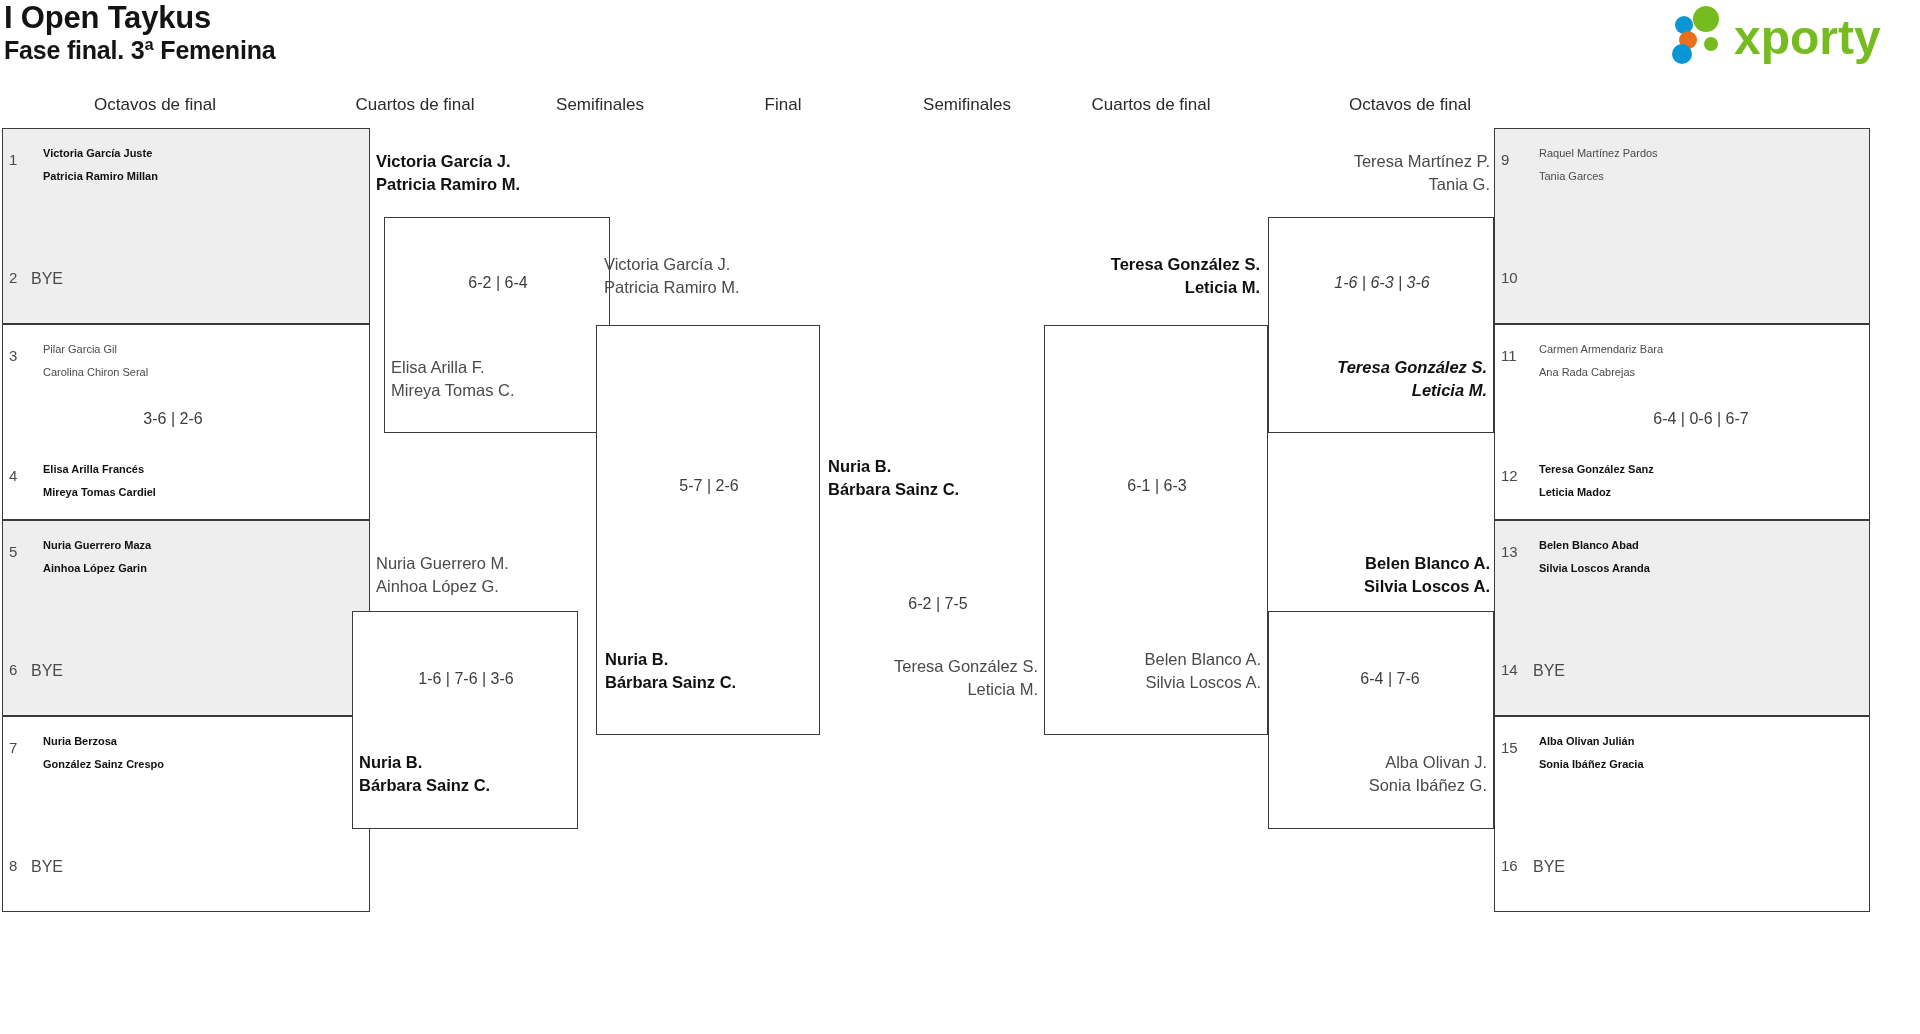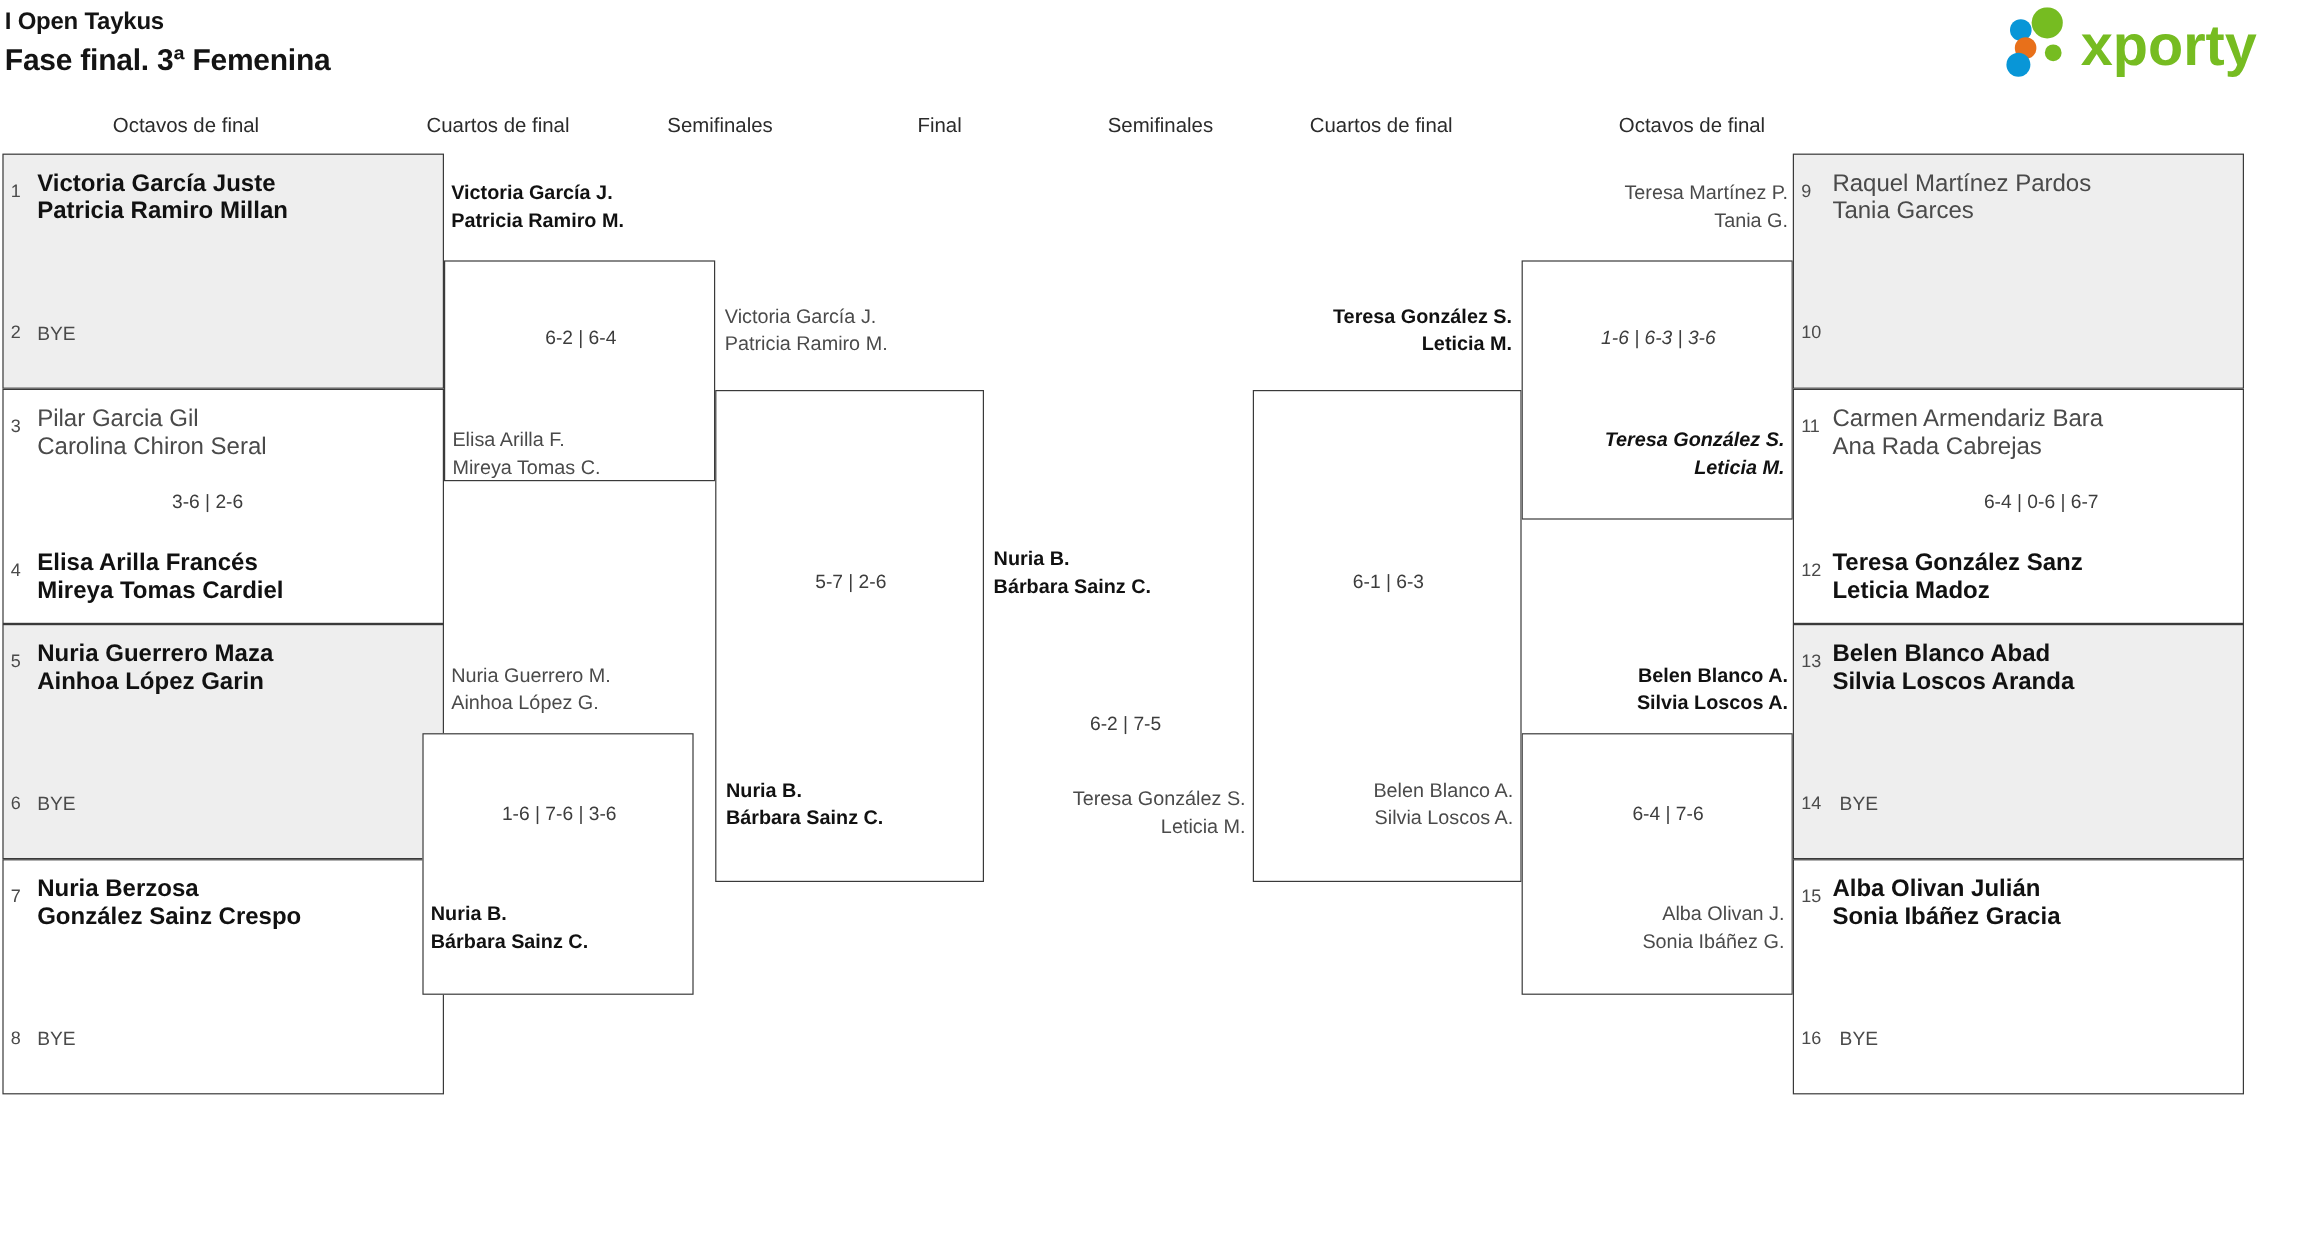--- a/index.html
+++ b/index.html
@@ -9,21 +9,21 @@
     background: #ffffff;
     font-family: "Liberation Sans", sans-serif;
     color: #1a1a1a;
     overflow: hidden;
   }
   #page { position: relative; width: 1920px; height: 1034px; }
 
   
   .title-block { position: absolute; left: 4px; top: 2px; }
   .title-line1 {
-    font-size: 20px; font-weight: 700; letter-spacing: -0.2px;
+    font-size: 31px; font-weight: 700; letter-spacing: -0.2px;
     line-height: 32px; color: #141414;
   }
   .title-line2 {
     font-size: 25px; font-weight: 700; letter-spacing: -0.2px;
     line-height: 32px; color: #141414;
   }
 
   .logo { position: absolute; right: 10px; top: 6px; width: 248px; height: 60px; }
   .logo svg { display: block; width: 248px; height: 60px; }
 
@@ -45,22 +45,22 @@
 
   
   .seed {
     position: absolute; left: 6px;
     font-size: 15px; color: #4a4a4a; line-height: 18px;
   }
 
   
   .pair {
     position: absolute;
-    font-size: 20px; line-height: 23px;
-    color: #4a4a4a; white-space: nowrap;
+    font-size: 11px; line-height: 23px;
+    color: #4a4a4a; white-space: nowrap; margin-left: 12px;
   }
   .pair.win { color: #111111; font-weight: 700; }
 
   
   .score {
     position: absolute;
     font-size: 16px; line-height: 20px; color: #3d3d3d;
     white-space: nowrap; text-align: center;
   }
 
@@ -149,21 +149,21 @@
     </div>
     <div class="seed" style="top:140px;">8</div>
     <div class="bye" style="left:28px; top:140px;">BYE</div>
   </div>
 
   <div class="label win" style="left:376px; top:150px;">
     <div>Victoria García J.</div>
     <div>Patricia Ramiro M.</div>
   </div>
 
-  <div class="box" style="left:370px; top:217px; width:226px; height:184px;">
+  <div class="box" style="left:384px; top:217px; width:226px; height:216px;">
     <div class="score" style="left:0; top:55px; width:226px;">6-2 | 6-4</div>
     <div class="label" style="left:6px; top:138px;">
       <div>Elisa Arilla F.</div>
       <div>Mireya Tomas C.</div>
     </div>
   </div>
 
   <div class="label" style="left:376px; top:552px;">
     <div>Nuria Guerrero M.</div>
     <div>Ainhoa López G.</div>

